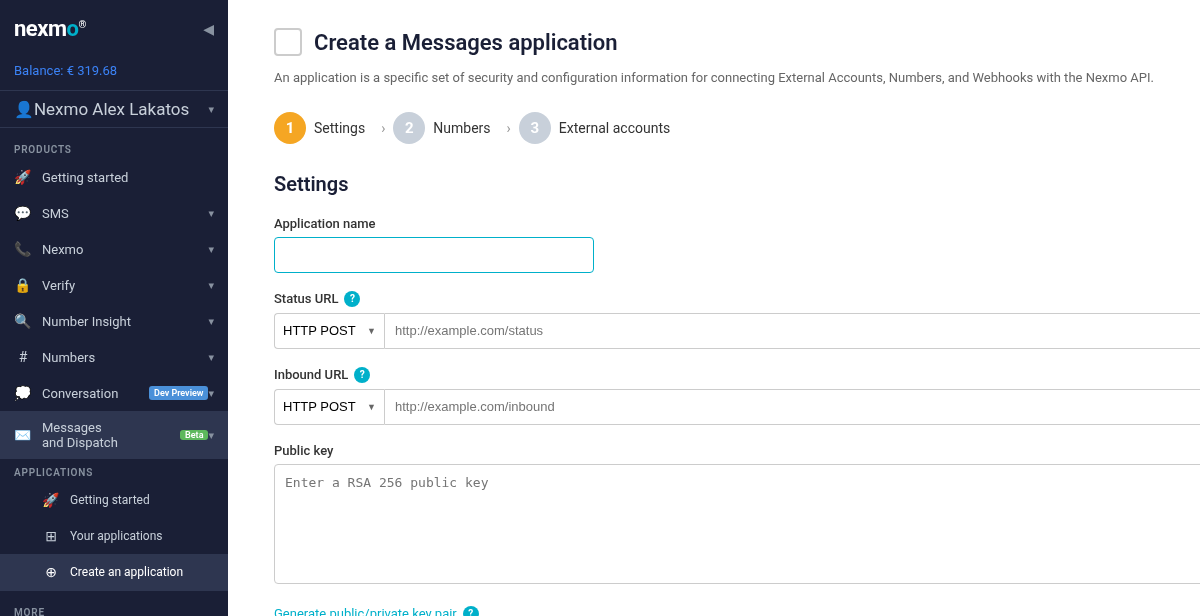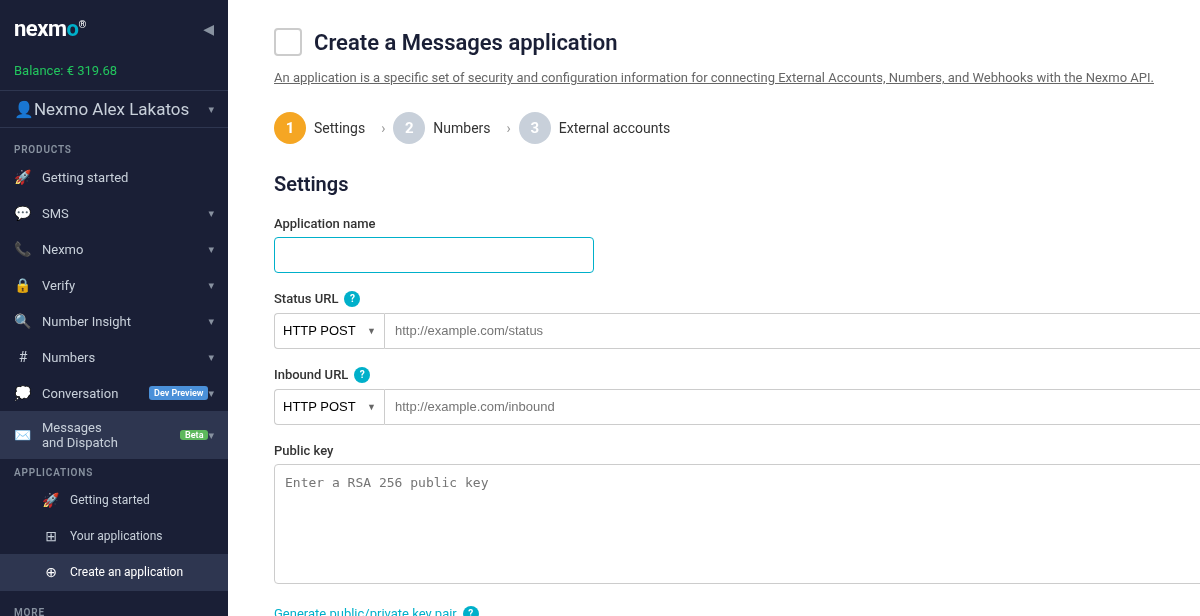--- a/index.html
+++ b/index.html
@@ -30,21 +30,21 @@
     }
     .nexmo-logo span { color: #00b0ca; }
     .sidebar-collapse-icon {
       color: #8892a0;
       cursor: pointer;
       font-size: 14px;
     }
     .sidebar-balance {
       padding: 6px 14px 12px;
       font-size: 13px;
-      color: #22c55e;
+      color: #3b82f6;
     }
     .sidebar-user {
       display: flex;
       align-items: center;
       padding: 8px 14px;
       cursor: pointer;
       border-top: 1px solid #2e3650;
       border-bottom: 1px solid #2e3650;
       margin-bottom: 8px;
     }
@@ -134,21 +134,20 @@
     .page-title {
       font-size: 22px;
       font-weight: 600;
       color: #1a1f36;
     }
     .page-subtitle {
       font-size: 13px;
       color: #666;
       margin-bottom: 24px;
       line-height: 1.5;
-      text-decoration: underline;
     }
 
     
     .stepper {
       display: flex;
       align-items: center;
       margin-bottom: 28px;
     }
     .step {
       display: flex;

